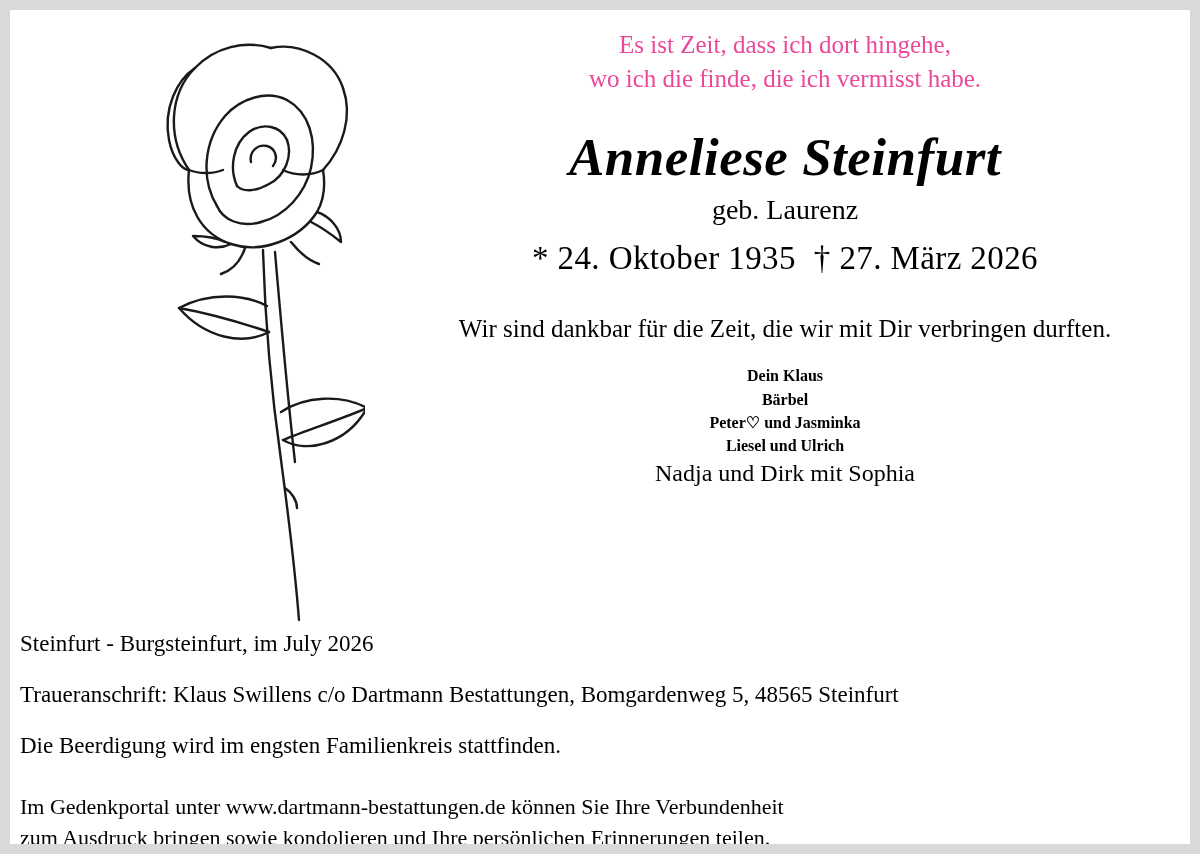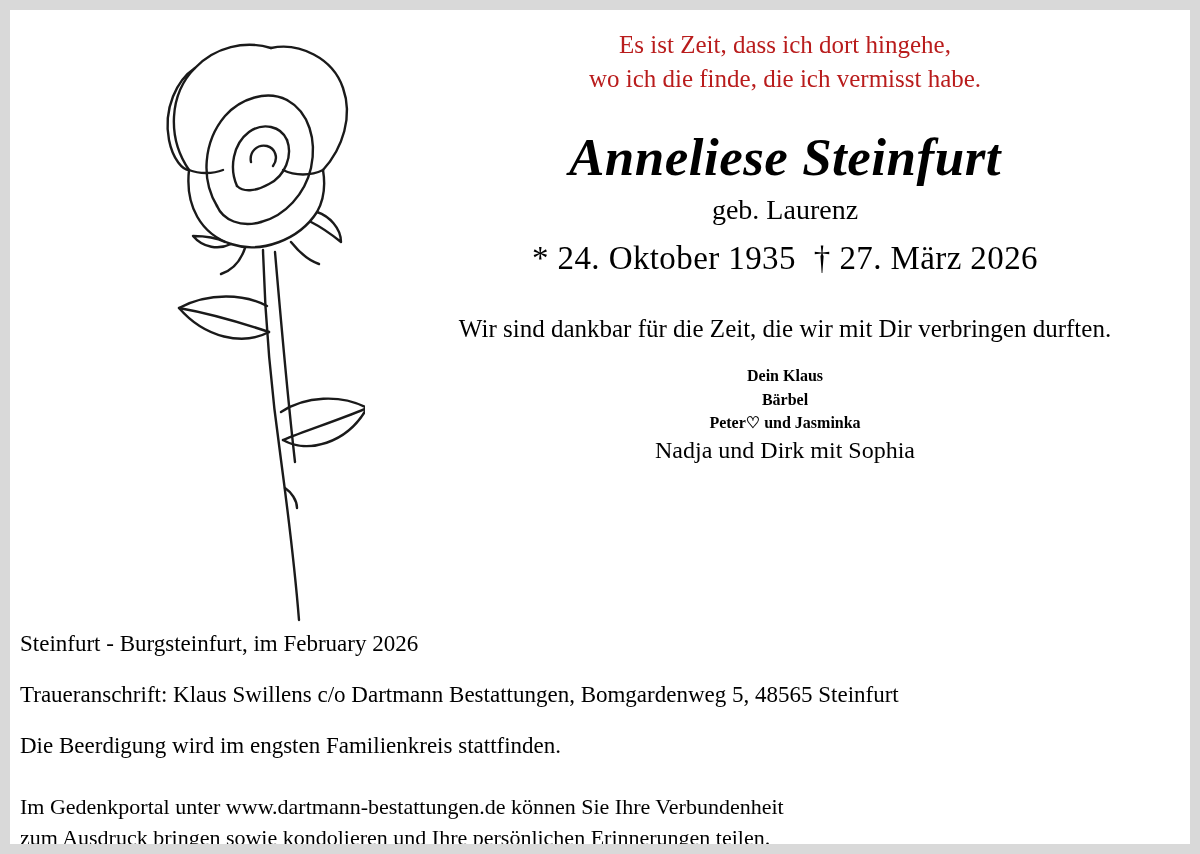--- a/index.html
+++ b/index.html
@@ -50,21 +50,21 @@
   .notice {
     position: absolute;
     left: 380px;
     top: 18px;
     width: 790px;
     text-align: center;
   }
   .verse {
     font-size: 25px;
     line-height: 1.36;
-    color: #b91c1c;
+    color: #ec4899;
   }
   .name {
     margin-top: 32px;
     font-size: 53px;
     font-weight: bold;
     font-style: italic;
     letter-spacing: 0.5px;
     line-height: 1.1;
   }
   .maiden {
@@ -175,26 +175,27 @@
       <div class="dates">
         <span>* 24. Oktober 1935</span><span class="sep"></span><span>† 27. März 2026</span>
       </div>
 
       <div class="thanks">Wir sind dankbar für die Zeit, die wir mit Dir verbringen durften.</div>
 
       <div class="family">
         <div class="row bold">Dein Klaus</div>
         <div class="row bold">Bärbel</div>
         <div class="row bold">Peter♡ und Jasminka</div>
+        <div class="row bold">Liesel und Ulrich</div>
         <div class="row">Nadja und Dirk mit Sophia</div>
       </div>
     </div>
 
     <div class="bottom">
-      <div class="line">Steinfurt - Burgsteinfurt, im February 2026</div>
+      <div class="line">Steinfurt - Burgsteinfurt, im July 2026</div>
       <div class="line">Traueranschrift: Klaus Swillens c/o Dartmann Bestattungen, Bomgardenweg 5, 48565 Steinfurt</div>
       <div class="line">Die Beerdigung wird im engsten Familienkreis stattfinden.</div>
       <div class="line small">
         <div>Im Gedenkportal unter www.dartmann-bestattungen.de können Sie Ihre Verbundenheit</div>
         <div>zum Ausdruck bringen sowie kondolieren und Ihre persönlichen Erinnerungen teilen.</div>
       </div>
     </div>
 
   </div>
 </div>

